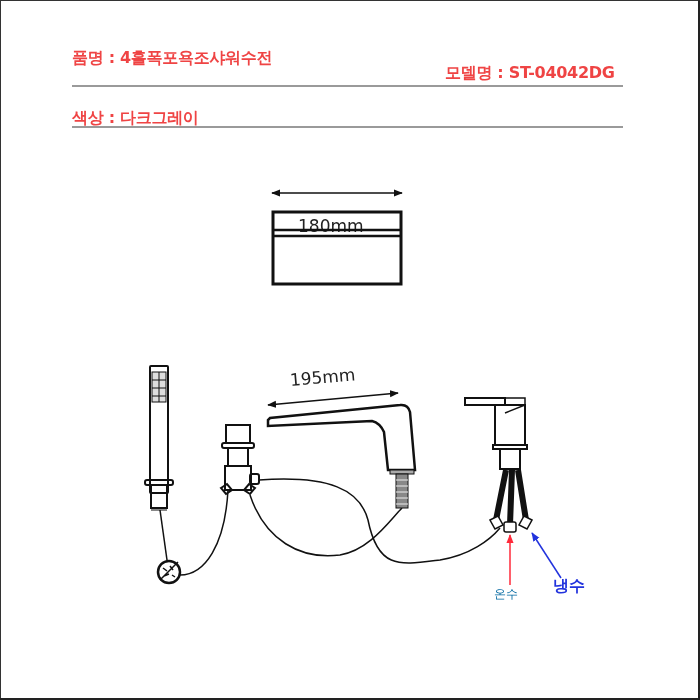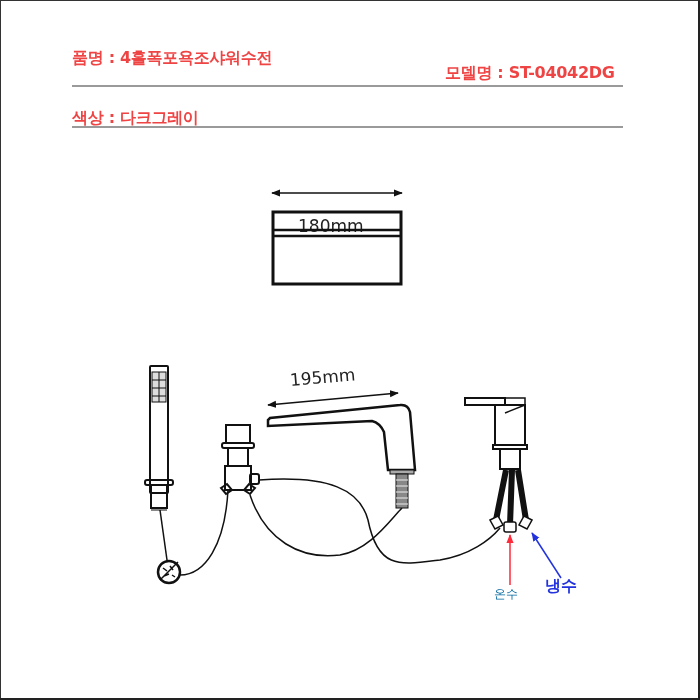--- a/index.html
+++ b/index.html
@@ -7,21 +7,21 @@
   .frame { position: absolute; left: 0; top: 0; width: 698px; height: 698px; border: 1px solid #333; box-sizing: content-box; }
   .frame-shadow { position: absolute; right: 0; top: 0; width: 2px; height: 700px; background: #222; }
   .frame-shadow-b { position: absolute; left: 0; bottom: 0; height: 2px; width: 700px; background: #222; }
   .spec-row { position: absolute; font-size: 16px; font-weight: bold; color: #ef4444; letter-spacing: -0.3px; }
   .rule { position: absolute; height: 2px; background: #9a9a9a; left: 72px; width: 551px; }
   .spec-left { left: 72px; top: 48px; }
   .spec-right { left: 445px; top: 63px; }
   .spec-color { left: 72px; top: 108px; }
   .label-dim { position: absolute; font-family: "DejaVu Sans", sans-serif; font-size: 17px; color: #222; }
   .label-hot { position: absolute; font-size: 12px; font-weight: normal; color: #0369a1; }
-  .label-cold { position: absolute; font-size: 16px; font-weight: bold; color: #2233dd; }
+  .label-cold { position: absolute; font-size: 16px; font-weight: bold; color: #2233dd; margin-left: 8px; }
   svg { position: absolute; left: 0; top: 0; }
 </style>
 </head>
 <body>
 
 <div class="frame"></div>
 <div class="frame-shadow"></div>
 <div class="frame-shadow-b"></div>
 
 <div class="spec-row spec-left">품명 : 4홀폭포욕조샤워수전</div>

